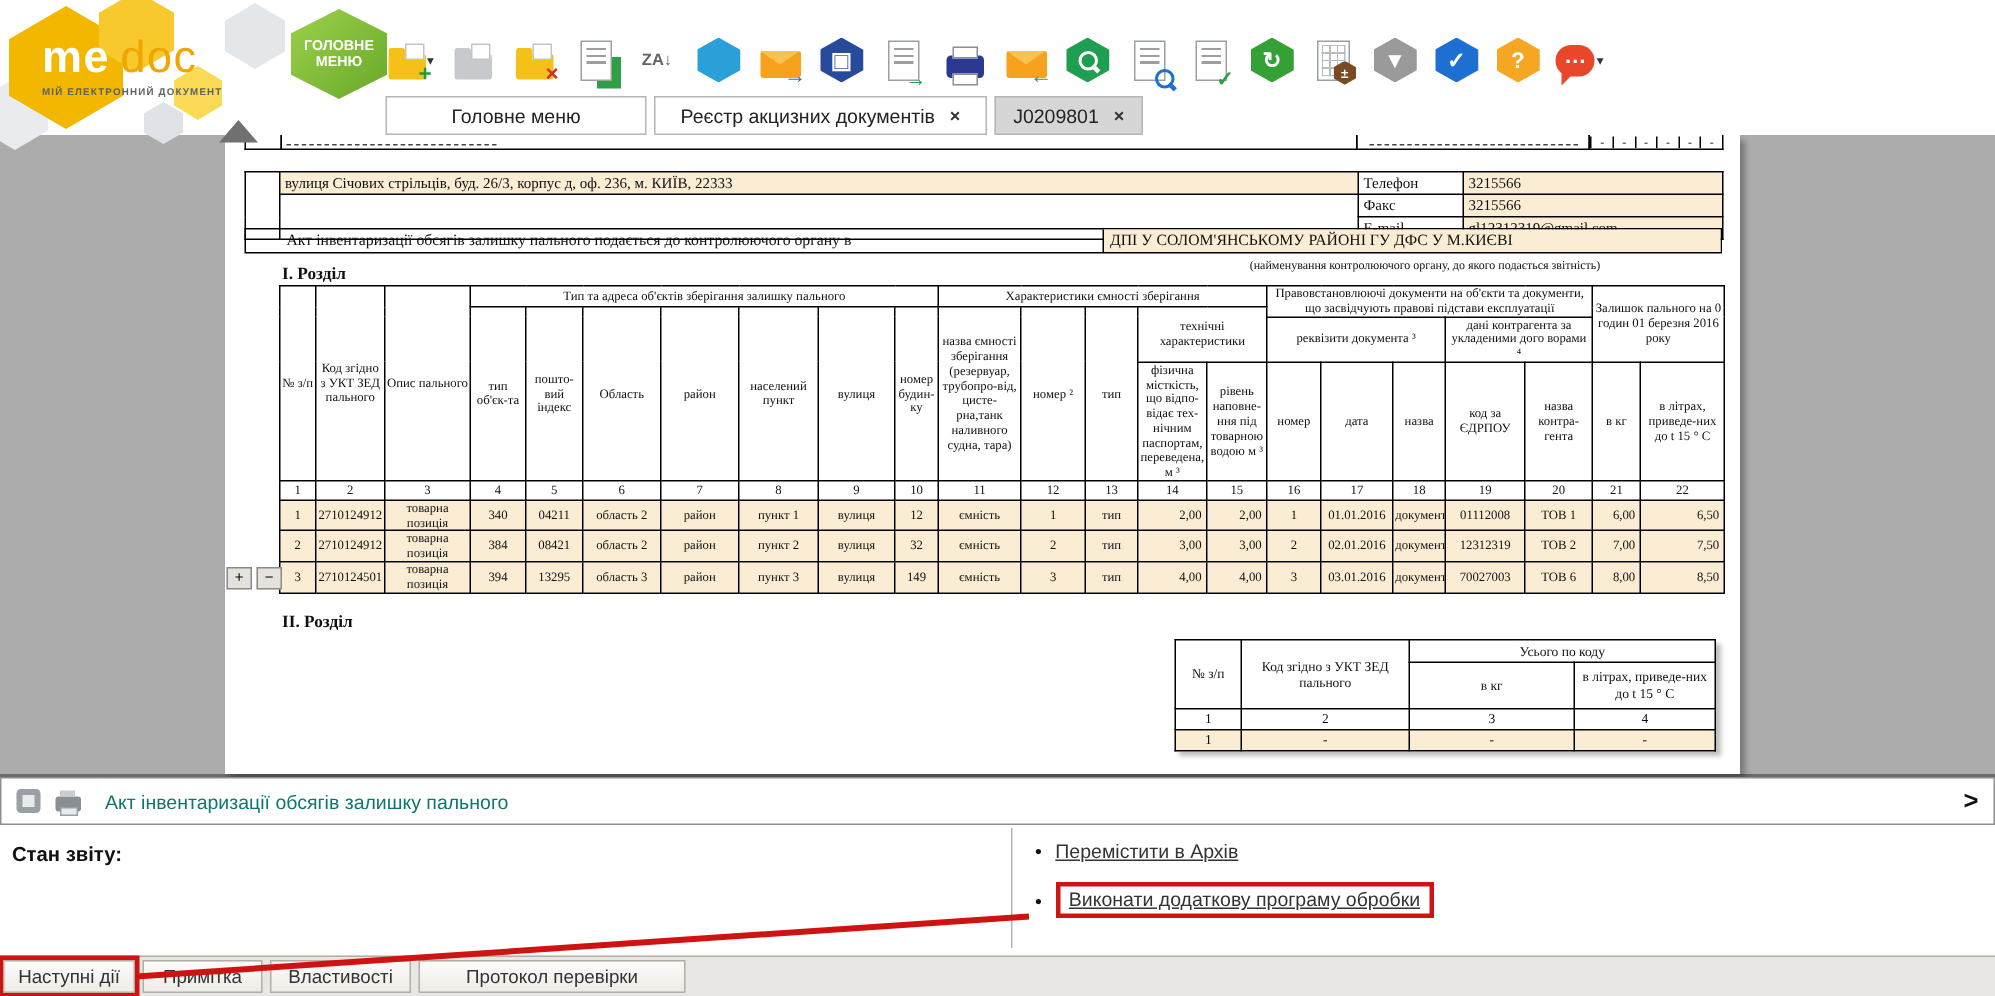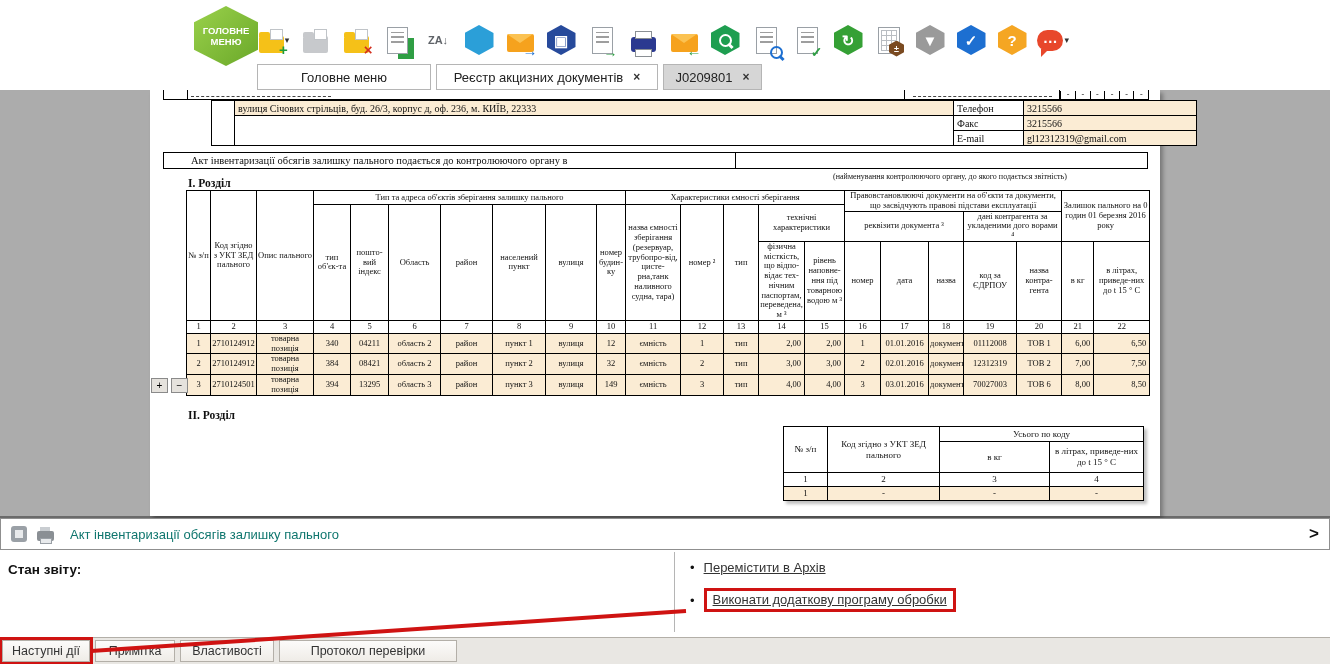--- a/index.html
+++ b/index.html
@@ -80,21 +80,21 @@
       font-family:"Liberation Serif",serif;}
   .cliprow{position:absolute;left:13px;top:0;width:985px;height:10px;display:flex;}
   .cliprow>div{border:1px solid #000;border-top:none;margin-right:-1px;display:flex;align-items:flex-end;overflow:hidden;}
   .clip-a{width:23px;}
   .clip-b{width:719px;}
   .clip-b span{border-bottom:1px dashed #444;width:140px;margin:0 0 2px 3px;}
   .clip-c{width:155px;}
   .clip-c span{border-bottom:1px dashed #444;width:90%;margin:0 auto 2px;}
   .clip-d{width:88px;padding:0!important;}
   .clip-d .mini{flex:1;border-left:1px solid #000;font-size:8px;display:flex;align-items:flex-end;justify-content:center;line-height:1;}
-  #addr{position:absolute;left:13px;top:10px;width:985px;border-collapse:collapse;table-layout:fixed;font-size:10px;margin-left:48px;}
+  #addr{position:absolute;left:13px;top:24px;width:985px;border-collapse:collapse;table-layout:fixed;font-size:10px;}
   #addr td{border:1px solid #000;height:14px;padding:0 3px;}
   .orange{background:#fbecd4;}
   #t1,#t2,#addr{empty-cells:show;}
   #submit-row{position:absolute;left:13px;top:62px;width:985px;height:17px;display:flex;border:1px solid #000;box-sizing:border-box;font-size:10.5px;}
   #submit-row .lbl{width:572px;padding-left:27px;display:flex;align-items:center;border-right:1px solid #000;box-sizing:border-box;}
   #submit-row .val{flex:1;background:#fbecd4;display:flex;align-items:center;padding-left:4px;font-size:10.5px;}
   #submit-note{position:absolute;left:620px;top:82px;width:360px;text-align:center;font-size:8px;}
   .sec-title{position:absolute;font-weight:bold;font-size:11.5px;}
   #sec1{left:38px;top:87px;}
   #sec2{left:38px;top:319px;}
@@ -146,20 +146,31 @@
   .btab:nth-of-type(2){width:78px;}
   .btab:nth-of-type(3){width:92px;}
   .btab:nth-of-type(4){width:176px;}
   .btab.boxed{outline:3px solid #cf1312;}
   #red-line{position:absolute;left:0;top:0;width:1330px;height:664px;pointer-events:none;z-index:60;}
 </style>
 </head>
 <body>
 
 <div id="topbar">
+  <div id="logo">
+    <div class="hx gray1"></div>
+    <div class="hx gray2"></div>
+    <div class="hx gray3"></div>
+    <div class="hx y1"></div>
+    <div class="hx y2"></div>
+    <div class="hx y3"></div>
+    <div class="logo-text"><span class="me">me</span><span class="doc">doc</span></div>
+    <div class="logo-sub">МІЙ ЕЛЕКТРОННИЙ ДОКУМЕНТ</div>
+    <div class="tri"></div>
+  </div>
   <div id="main-menu-hex">
       <span>ГОЛОВНЕ МЕНЮ</span>
     </div>
   <div id="toolbar">
       <div class="tbi">
         <div class="icon-folder">
           <span class="g" style="color: rgb(31, 157, 60);">+</span>
         </div>
         <span class="caret">▾</span>
       </div>
@@ -304,20 +315,21 @@
         <td class="orange">3215566</td>
       </tr>
       <tr>
         <td>E-mail</td>
         <td class="orange">gl12312319@gmail.com</td>
       </tr>
     </tbody>
       </table>
     <div id="submit-row">
       <div class="lbl">Акт інвентаризації обсягів залишку пального подається до контролюючого органу в</div>
+      <div class="val">ДПІ У СОЛОМ'ЯНСЬКОМУ РАЙОНІ ГУ ДФС У М.КИЄВІ</div>
     </div>
     <div id="submit-note">(найменування контролюючого органу, до якого подається звітність)</div>
     <div id="sec1" class="sec-title">I. Розділ</div>
 
     <table id="t1">
       <colgroup>
         <col style="width:24px">
           <col style="width:46px">
           <col style="width:57px">
           <col style="width:37px">

